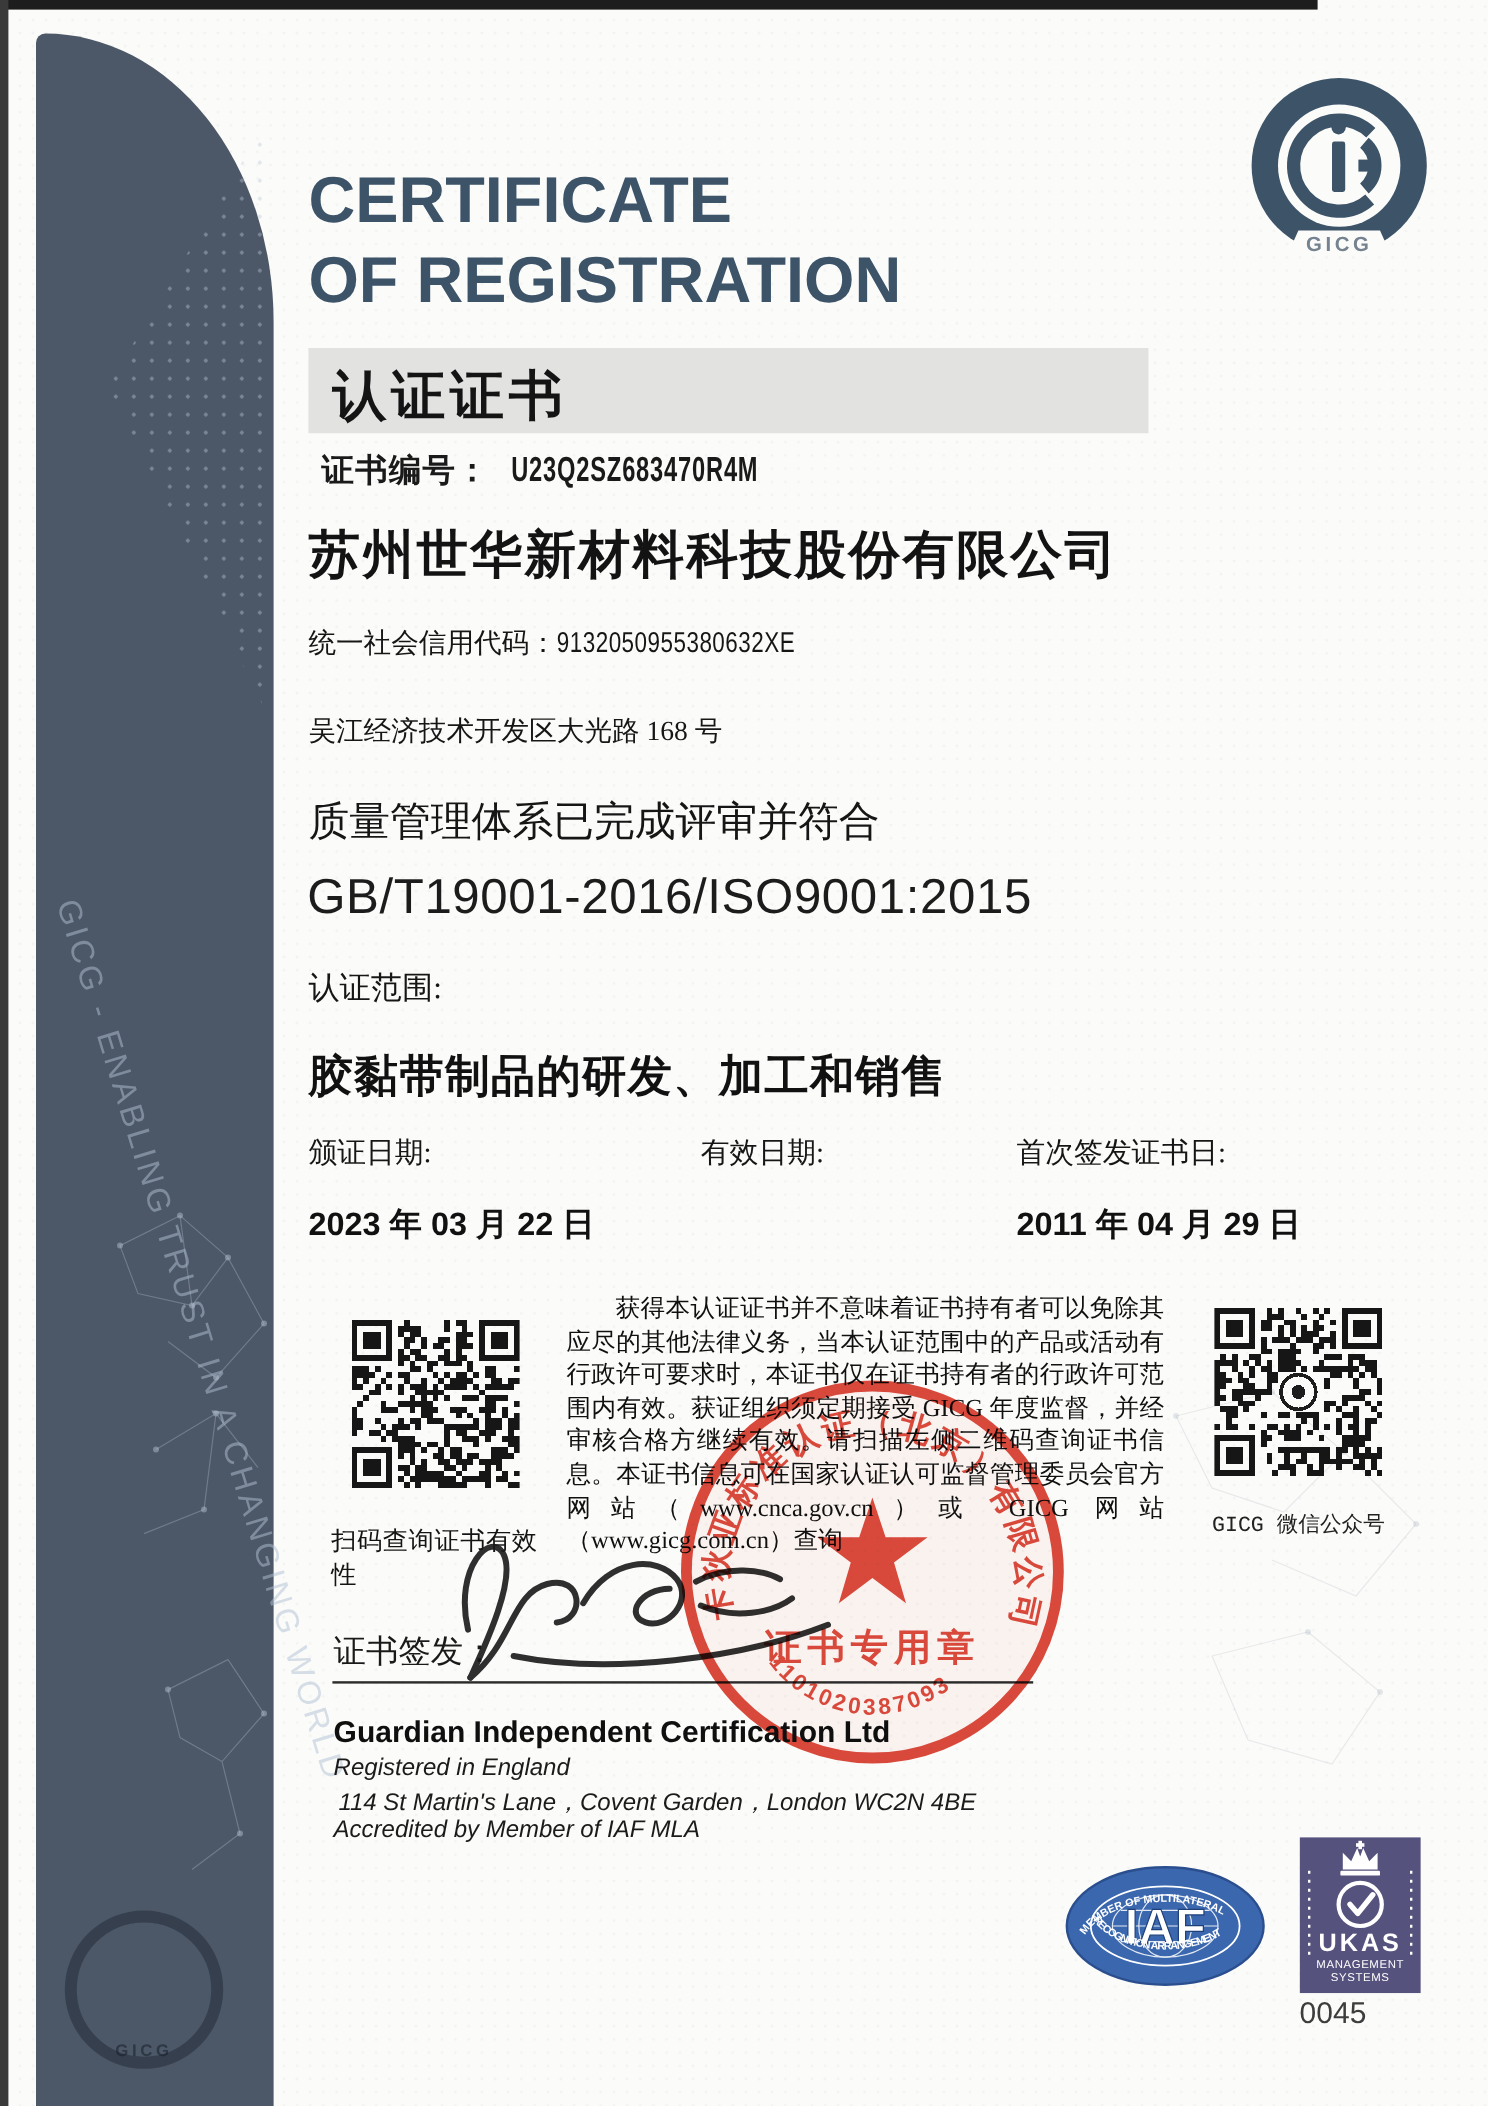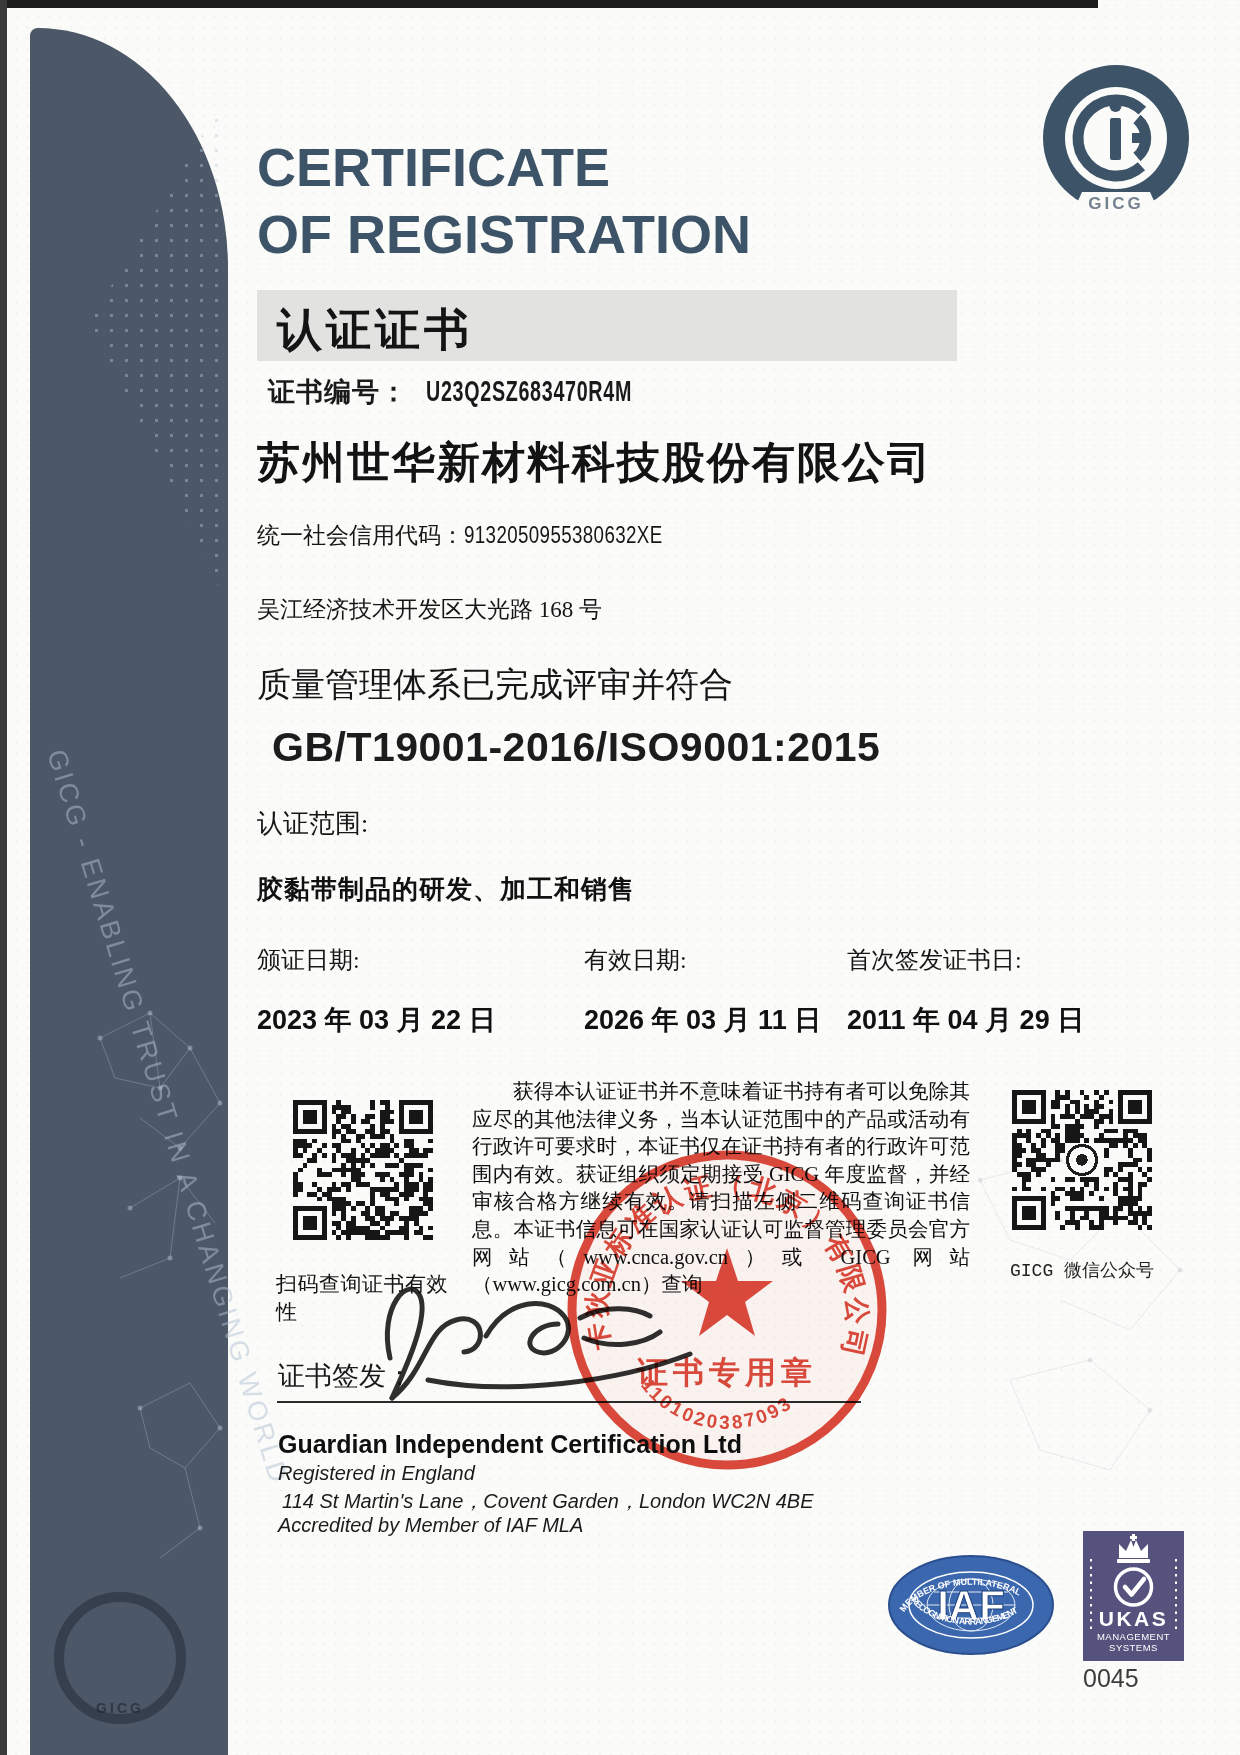--- a/index.html
+++ b/index.html
@@ -36,23 +36,23 @@
   .certno .val{display:inline-block;transform:scaleX(.68);transform-origin:0 60%;
       font-weight:700;font-size:29px;letter-spacing:1px;margin-left:18px;white-space:nowrap;}
   .company{left:257px;top:434px;font-size:43px;font-weight:700;letter-spacing:2px;
       font-family:"Liberation Serif",serif;color:#131313;}
   .row{font-family:"Liberation Serif",serif;font-size:23px;color:#161616;}
   .credit{left:257px;top:520px;}
   .credit .val{font-family:"Liberation Sans",sans-serif;display:inline-block;
       transform:scaleX(.78);transform-origin:0 60%;font-size:24px;font-weight:500;letter-spacing:.5px;}
   .address{left:257px;top:594px;}
   .statement{left:257px;top:662px;font-size:34px;}
-  .standard{left:256px;top:724px;font-size:41px;font-weight:700;color:#1c1c1c;letter-spacing:.5px;margin-left:16px;}
+  .standard{left:256px;top:724px;font-size:41px;font-weight:400;color:#1c1c1c;letter-spacing:.5px;}
   .scope-label{left:257px;top:806px;font-size:26px;}
-  .scope{left:257px;top:872px;font-size:26px;font-weight:800;color:#111;letter-spacing:1px;}
+  .scope{left:257px;top:872px;font-size:37px;font-weight:800;color:#111;letter-spacing:1px;}
   
   .dates{left:257px;top:944px;width:880px;display:flex;}
   .date-col{flex:0 0 auto;}
   .date-col:nth-child(1){width:327px;}
   .date-col:nth-child(2){width:263px;}
   .date-label{font-family:"Liberation Serif",serif;font-size:24px;color:#161616;}
   .date-value{margin-top:26px;font-size:27px;font-weight:700;color:#111;}
   
   .qr-left{left:293px;top:1100px;width:140px;height:140px;}
   .qr-right{left:1012px;top:1090px;width:140px;height:140px;}
@@ -171,21 +171,20 @@
   <div class="abs row scope-label">认证范围:</div>
   <div class="abs scope">胶黏带制品的研发、加工和销售</div>
 
   <div class="abs dates">
     <div class="date-col">
       <div class="date-label">颁证日期:</div>
       <div class="date-value">2023 年 03 月 22 日</div>
     </div>
     <div class="date-col">
       <div class="date-label">有效日期:</div>
-      <div class="date-value">2026 年 03 月 11 日</div>
     </div>
     <div class="date-col">
       <div class="date-label">首次签发证书日:</div>
       <div class="date-value">2011 年 04 月 29 日</div>
     </div>
   </div>
 
   <div class="abs qr-left" id="qrLeft"><svg viewBox="0 0 116 116" width="100%" height="100%" shape-rendering="crispEdges">
         <g fill="#161616">
           <rect x="36" y="0" width="4" height="4"></rect>

